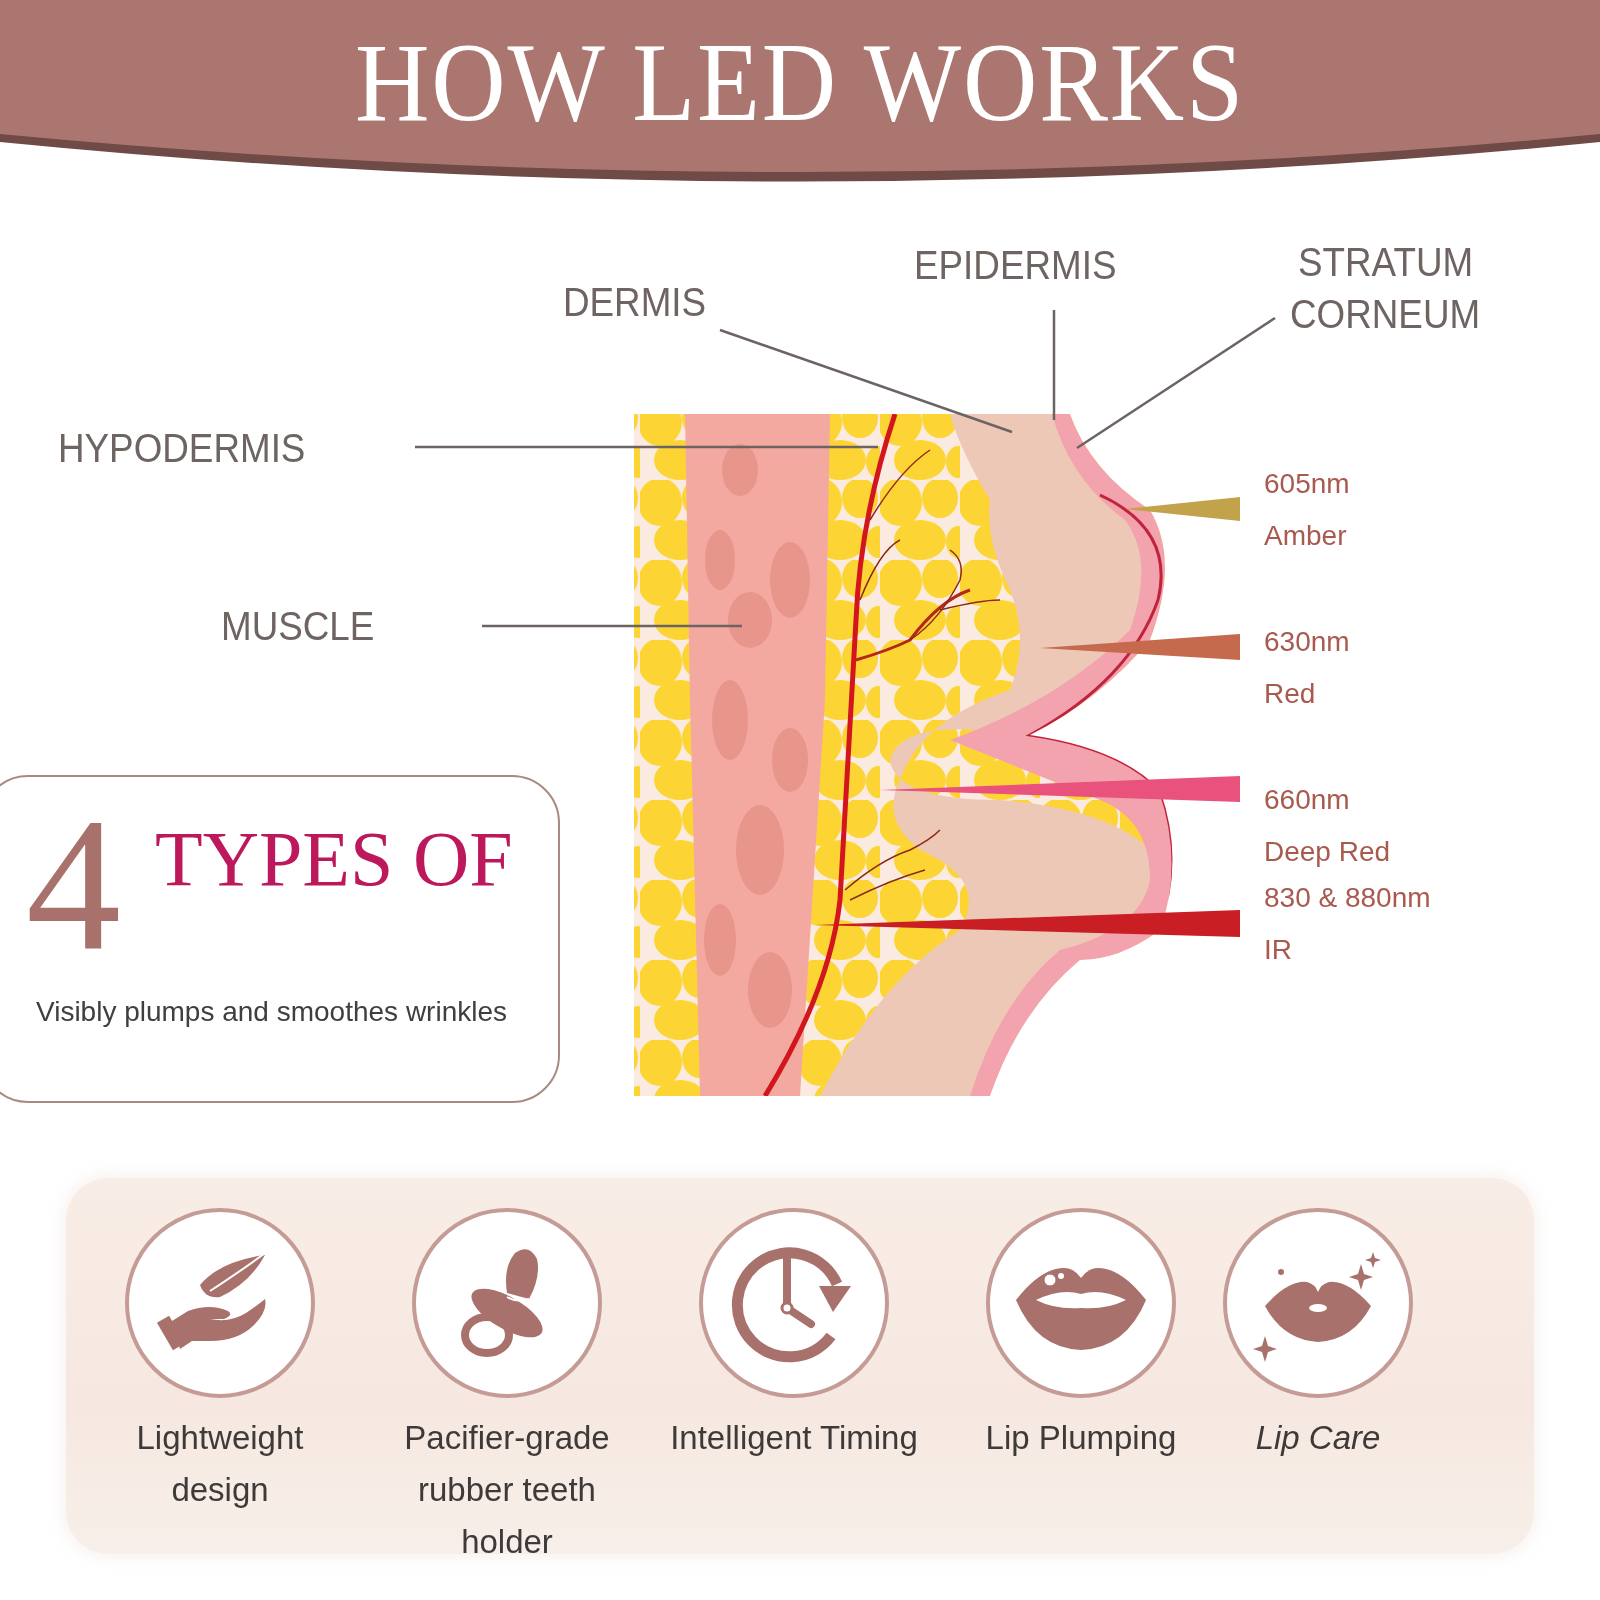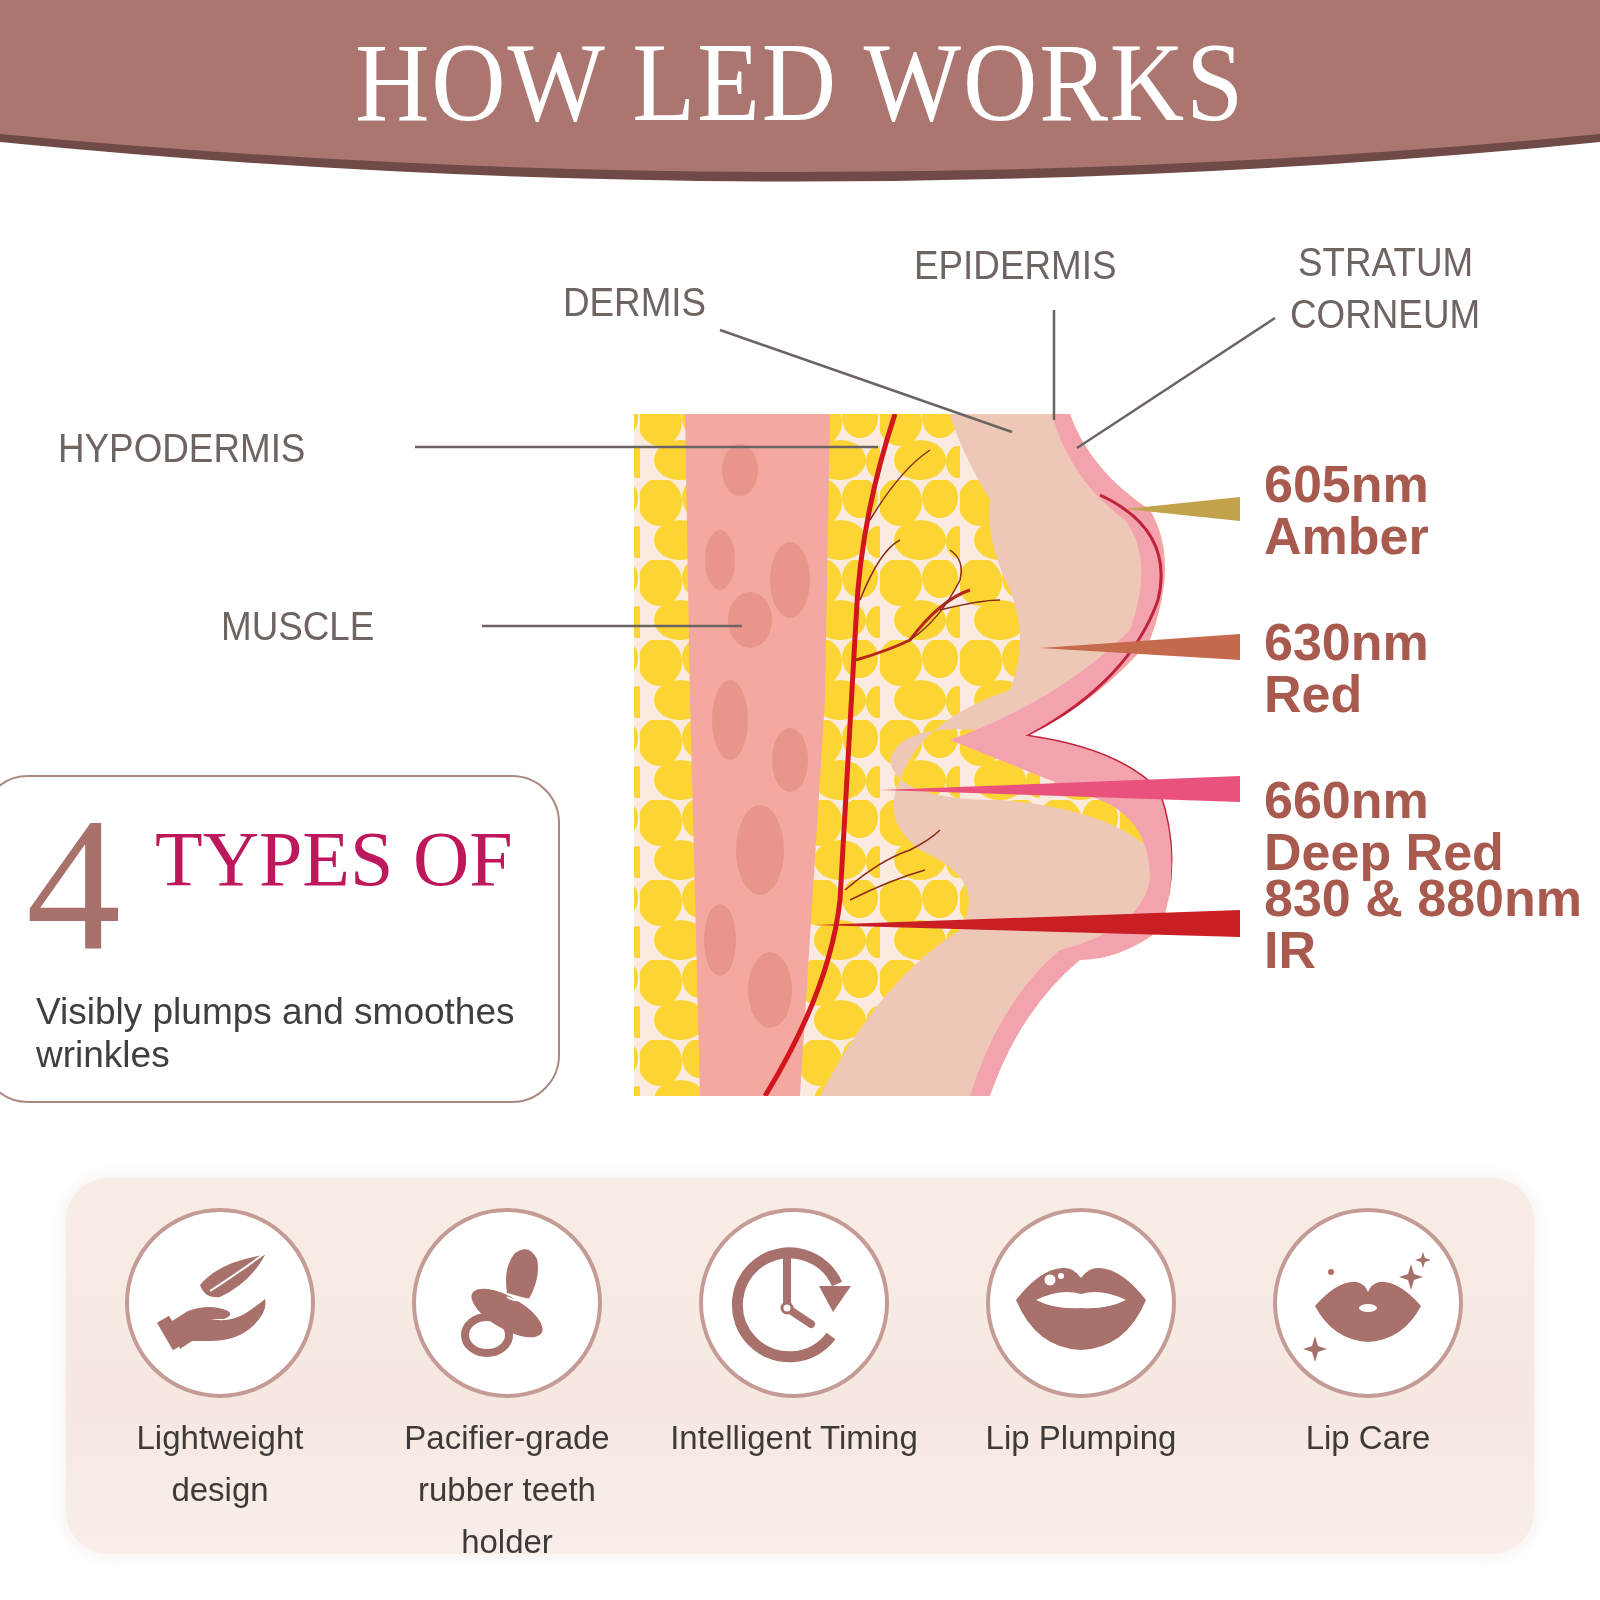--- a/index.html
+++ b/index.html
@@ -4,29 +4,29 @@
 <style>
   html, body { margin:0; padding:0; }
   body { width:1600px; height:1600px; background:#ffffff; position:relative; overflow:hidden;
          font-family:"Liberation Sans", sans-serif; }
   .abs { position:absolute; }
   #banner { left:0; top:0; width:1600px; height:190px; }
   #title { left:0; top:22px; width:1600px; text-align:center; color:#ffffff;
            font-family:"Liberation Serif", serif; font-size:112px; letter-spacing:2px;
            transform:scaleX(0.92); line-height:120px; }
   .layer-label { color:#6e6462; font-size:40px; line-height:48px; transform:scaleX(0.92); transform-origin:left top; }
-  .wl-label { color:#a85a4e; font-size:52px; line-height:52px;font-weight:bold; }
+  .wl-label { color:#a85a4e; font-size:28px; line-height:52px; }
   #diagram { left:0; top:0; width:1600px; height:1120px; }
   #types-box { left:-20px; top:775px; width:580px; height:328px; border:2px solid #a88a80;
                border-radius:48px; background:#ffffff; box-sizing:border-box; }
   #big-four { left:26px; top:805px; color:#a8716b; font-family:"Liberation Serif", serif;
               font-size:190px; line-height:160px; }
   #types-title { left:155px; top:818px; color:#be185d; font-family:"Liberation Serif", serif;
                  font-size:78px; line-height:82px; }
-  #types-sub { left:36px; top:990px; width:500px; color:#3f3f3f; font-size:37px; line-height:43px; }
+  #types-sub { left:36px; top:990px; width:500px; color:#3f3f3f; font-size:28px; line-height:43px; }
   #features-panel { left:66px; top:1178px; width:1468px; height:376px; border-radius:42px;
                     background:linear-gradient(180deg,#f8ede6 0%, #f6e8e0 60%, #f8efea 100%);
                     box-shadow: 0 0 18px rgba(220,200,190,0.35); }
   .feature { position:absolute; top:1208px; width:260px; text-align:center; }
   .feature .circle { width:190px; height:190px; border-radius:50%; border:4px solid #c59b96;
                      background:#ffffff; margin:0 auto; box-sizing:border-box; display:flex;
                      align-items:center; justify-content:center; }
   .feature .label { margin-top:14px; color:#3e3a39; font-size:33px; line-height:52px; }
 </style>
 </head>
@@ -177,21 +177,21 @@
     <svg width="150" height="150" viewBox="0 0 150 150">
       <path d="M10,72 Q35,40 58,40 Q68,40 75,50 Q82,40 92,40 Q115,40 140,72 Q120,120 75,122 Q30,120 10,72 Z" fill="#a8716b"></path>
       <path d="M30,72 Q55,60 75,66 Q95,60 120,72 Q100,82 75,80 Q50,82 30,72 Z" fill="#fff"></path>
       <circle cx="44" cy="52" r="6" fill="#fff" stroke="#a8716b" stroke-width="1"></circle>
       <circle cx="55" cy="48" r="3" fill="#fff"></circle>
     </svg>
   </div>
   <div class="label">Lip Plumping</div>
 </div>
 
-<div class="feature" style="left:1238px;">
+<div class="feature" style="left:1188px;font-style:italic;">
   <div class="circle">
     <svg width="150" height="150" viewBox="0 0 150 150">
       <path d="M22,78 Q45,52 64,54 Q72,56 75,64 Q78,56 86,54 Q105,52 128,78 Q110,112 75,114 Q40,112 22,78 Z" fill="#a8716b"></path>
       <ellipse cx="75" cy="80" rx="9" ry="4" fill="#fff"></ellipse>
       <circle cx="38" cy="44" r="3" fill="#a8716b"></circle>
       <path d="M118,36 L121,46 L130,49 L121,52 L118,62 L115,52 L106,49 L115,46 Z" fill="#a8716b"></path>
       <path d="M130,24 L132,30 L138,32 L132,34 L130,40 L128,34 L122,32 L128,30 Z" fill="#a8716b"></path>
       <path d="M22,108 L25,118 L34,121 L25,124 L22,134 L19,124 L10,121 L19,118 Z" fill="#a8716b"></path>
     </svg>
   </div>

